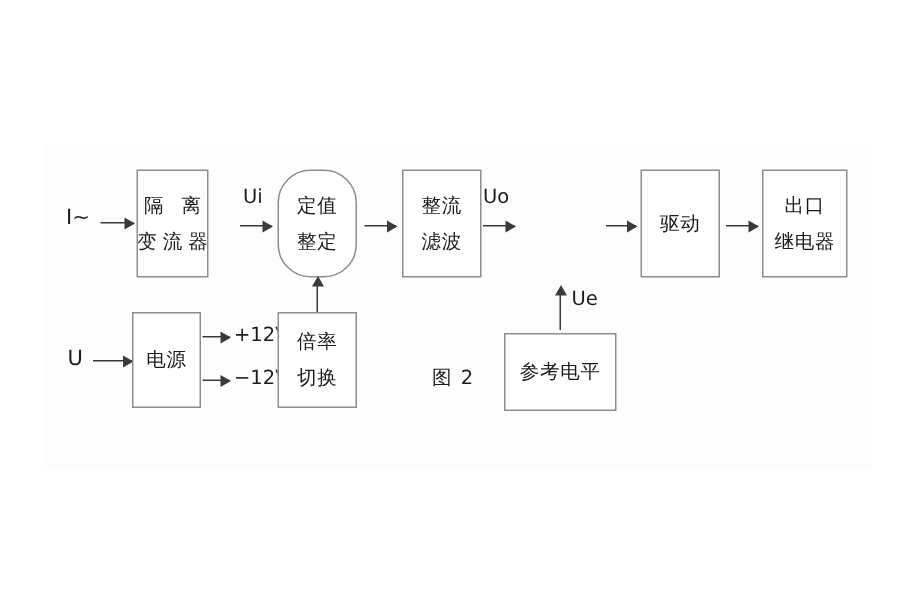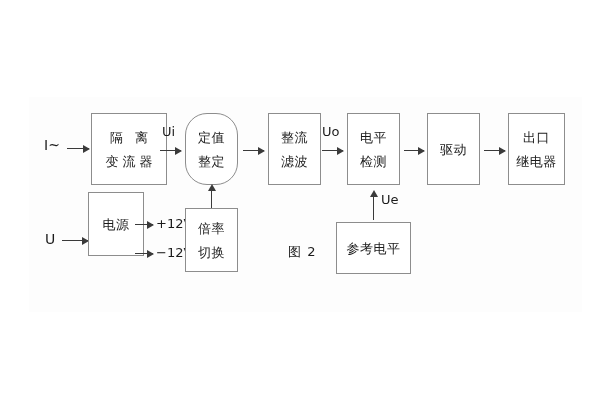--- a/index.html
+++ b/index.html
@@ -113,21 +113,21 @@
 <body>
 
 <div id="canvas">
 
   <div id="panel"></div>
 
   <div class="lbl big" style="left:44px; top:138px;">I~</div>
 
   <div class="arrow-h" style="left:67px; top:148px; width:22px;"></div>
 
-  <div class="box wide-gap" style="left:91px; top:113px; width:76px; height:72px;">
+  <div class="box wide-gap" style="left:91px; top:113px; width:48px; height:72px;">
     <span class="ln">隔 离</span>
     <span class="ln">变流器</span>
   </div>
 
   <div class="lbl" style="left:162px; top:125px;">Ui</div>
   <div class="arrow-h" style="left:160px; top:150px; width:21px;"></div>
 
   <div class="box" style="left:185px; top:113px; width:53px; height:72px;border-radius:22px;">
     <span class="ln">定值</span>
     <span class="ln">整定</span>
@@ -136,43 +136,39 @@
   <div class="arrow-h" style="left:243px; top:150px; width:21px;"></div>
 
   <div class="box" style="left:268px; top:113px; width:53px; height:72px;">
     <span class="ln">整流</span>
     <span class="ln">滤波</span>
   </div>
 
   <div class="lbl" style="left:322px; top:125px;">Uo</div>
   <div class="arrow-h" style="left:322px; top:150px; width:21px;"></div>
 
-  <div class="box" style="left:347px; top:113px; width:53px; height:72px;">
-    <span class="ln">电平</span>
-    <span class="ln">检测</span>
-  </div>
 
   <div class="arrow-h" style="left:404px; top:150px; width:20px;"></div>
 
   <div class="box single" style="left:427px; top:113px; width:53px; height:72px;">
     <span class="ln">驱动</span>
   </div>
 
   <div class="arrow-h" style="left:484px; top:150px; width:21px;"></div>
 
   <div class="box" style="left:508px; top:113px; width:57px; height:72px;">
     <span class="ln">出口</span>
     <span class="ln">继电器</span>
   </div>
 
   <div class="lbl big" style="left:45px; top:232px;">U</div>
 
   <div class="arrow-h" style="left:62px; top:240px; width:26px;"></div>
 
-  <div class="box single" style="left:88px; top:192px; width:56px; height:64px;">
+  <div class="box single" style="left:88px; top:208px; width:46px; height:64px;">
     <span class="ln">电源</span>
   </div>
 
   <div class="arrow-h" style="left:135px; top:224px; width:18px;"></div>
   <div class="lbl" style="left:156px; top:217px;">+12V</div>
 
   <div class="arrow-h" style="left:135px; top:253px; width:18px;"></div>
   <div class="lbl" style="left:156px; top:246px;">−12V</div>
 
   <div class="box" style="left:185px; top:208px; width:53px; height:64px;text-align:center;">

